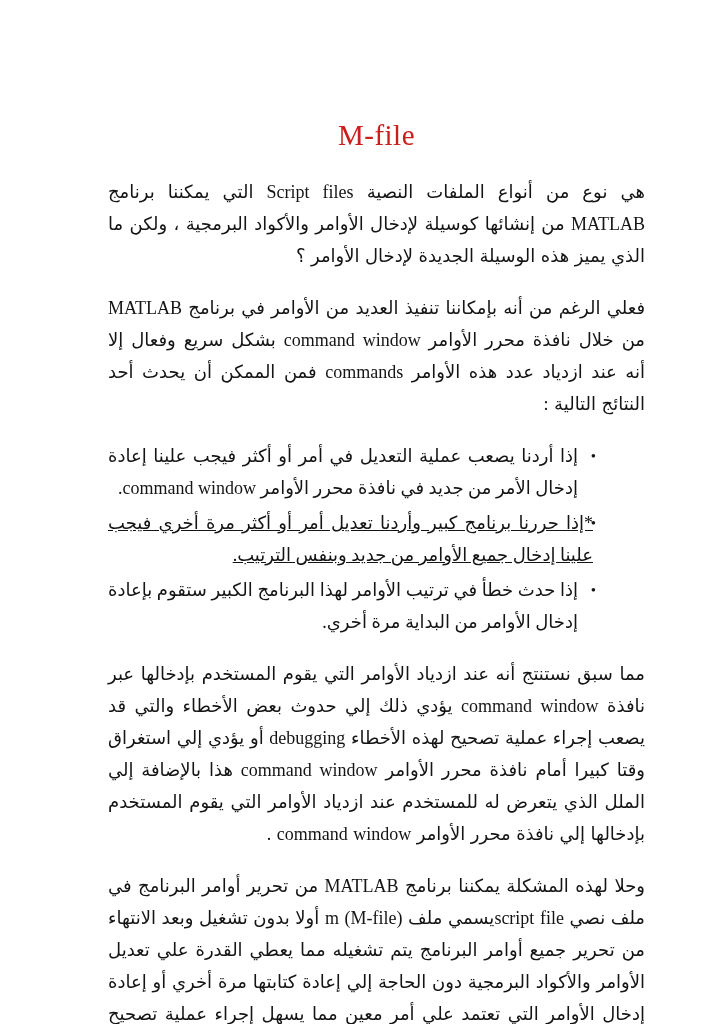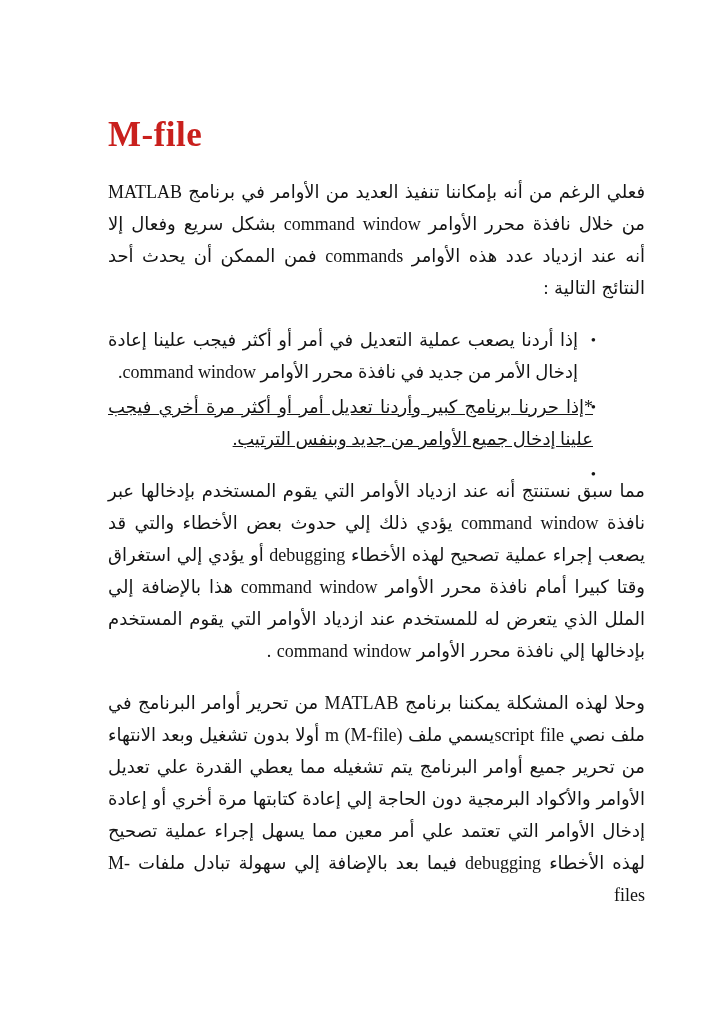--- a/index.html
+++ b/index.html
@@ -14,25 +14,25 @@
     background: #ffffff;
     overflow: hidden;
     direction: rtl;
     box-sizing: border-box;
     padding: 118px 79px 40px 108px;
     font-family: "Liberation Serif", "DejaVu Sans", "DejaVu Serif", serif;
     color: #141414;
   }
   .doc-title {
     margin: 0 0 24px 0;
-    font-size: 35px;
+    font-size: 29px;
     line-height: 34px;
-    font-weight: bold;
+    font-weight: normal;
     color: #c9201d;
-    text-align: left;
+    text-align: center;
     letter-spacing: 0.5px;
   }
   .para {
     margin: 0 0 20px 0;
     font-size: 18px;
     line-height: 32px;
     text-align: justify;
     word-spacing: 1px;
   }
   ul.consequences {
@@ -60,37 +60,39 @@
     text-decoration: underline;
   }
 </style>
 </head>
 <body>
 
 <div class="page">
 
   <h1 class="doc-title">M-file</h1>
 
+  <p class="para">هي نوع من أنواع الملفات النصية Script files التي يمكننا برنامج MATLAB من إنشائها كوسيلة لإدخال الأوامر والأكواد البرمجية ، ولكن ما الذي يميز هذه الوسيلة الجديدة لإدخال الأوامر ؟</p>
 
   <p class="para">فعلي الرغم من أنه بإمكاننا تنفيذ العديد من الأوامر في برنامج MATLAB من خلال نافذة محرر الأوامر command window  بشكل سريع وفعال إلا أنه عند ازدياد عدد هذه الأوامر commands فمن الممكن أن يحدث أحد النتائج التالية :</p>
 
   <ul class="consequences">
     <li>
       <span class="marker">•</span>
       <span class="li-text">إذا أردنا يصعب عملية التعديل في أمر أو أكثر فيجب علينا إعادة إدخال الأمر من جديد في نافذة محرر الأوامر command window.</span>
     </li>
     <li>
       <span class="marker">•</span>
     </li>
     <li class="star">
       <span class="marker"></span>
       <span class="li-text">*إذا حررنا برنامج كبير وأردنا تعديل أمر أو أكثر مرة أخري فيجب علينا إدخال جميع الأوامر من جديد وبنفس الترتيب.</span>
     </li>
     <li>
       <span class="marker">•</span>
+      <span class="li-text">إذا حدث خطأ في ترتيب الأوامر لهذا البرنامج الكبير ستقوم بإعادة إدخال الأوامر من البداية مرة أخري.</span>
     </li>
   </ul>
 
   <p class="para">مما سبق نستنتج أنه عند ازدياد الأوامر التي يقوم المستخدم بإدخالها عبر نافذة command window يؤدي ذلك إلي حدوث بعض الأخطاء والتي قد يصعب إجراء عملية تصحيح لهذه الأخطاء debugging أو يؤدي إلي استغراق وقتا كبيرا أمام نافذة محرر الأوامر command window هذا بالإضافة إلي الملل الذي يتعرض له للمستخدم عند ازدياد الأوامر التي يقوم المستخدم بإدخالها إلي نافذة محرر الأوامر command window .</p>
 
   <p class="para">وحلا لهذه المشكلة يمكننا برنامج MATLAB من تحرير أوامر البرنامج في ملف نصي script fileيسمي ملف (M-file) m أولا بدون تشغيل وبعد الانتهاء من تحرير جميع أوامر البرنامج يتم تشغيله مما يعطي القدرة علي تعديل الأوامر والأكواد البرمجية دون الحاجة إلي إعادة كتابتها مرة أخري أو إعادة إدخال الأوامر التي تعتمد علي أمر معين مما يسهل إجراء عملية تصحيح لهذه الأخطاء debugging فيما بعد بالإضافة إلي سهولة تبادل ملفات M-files</p>
 
 </div>
 
 </body></html>

